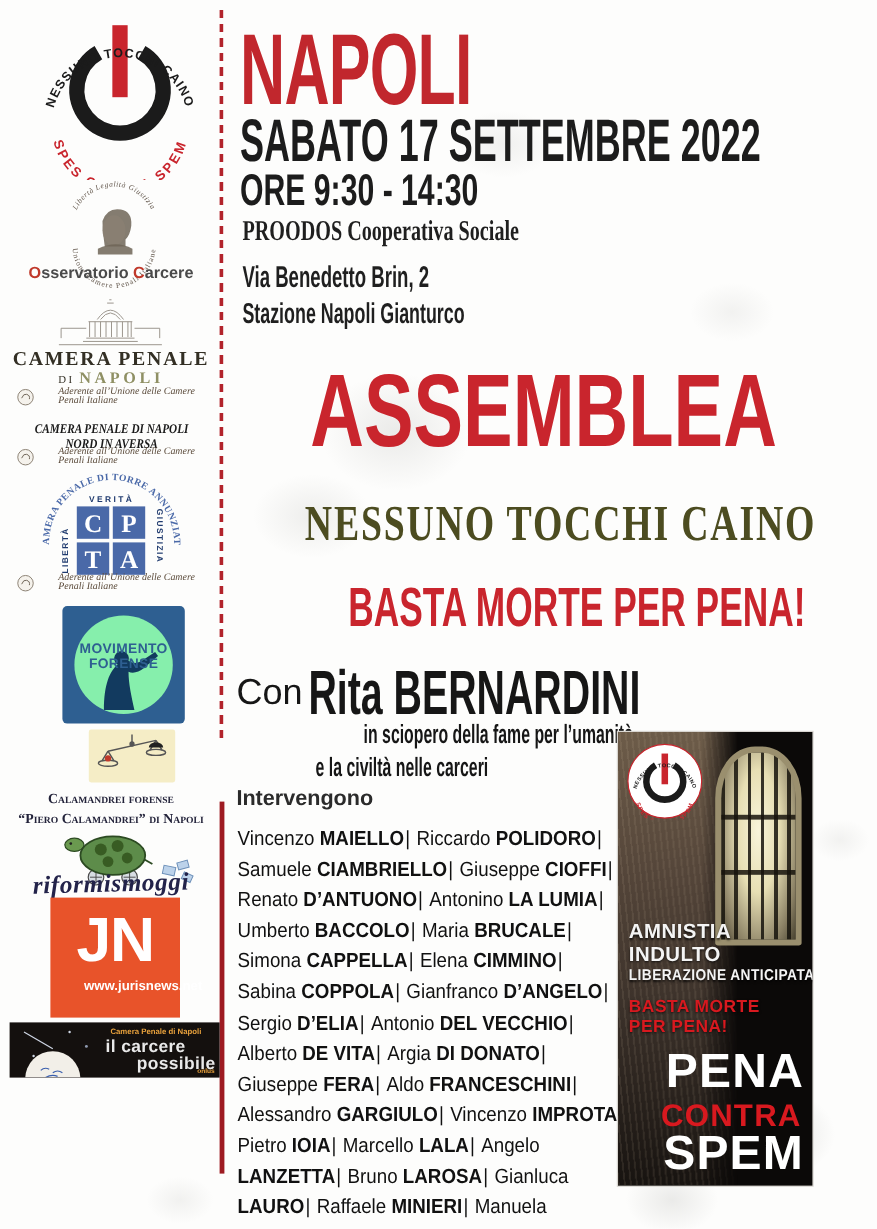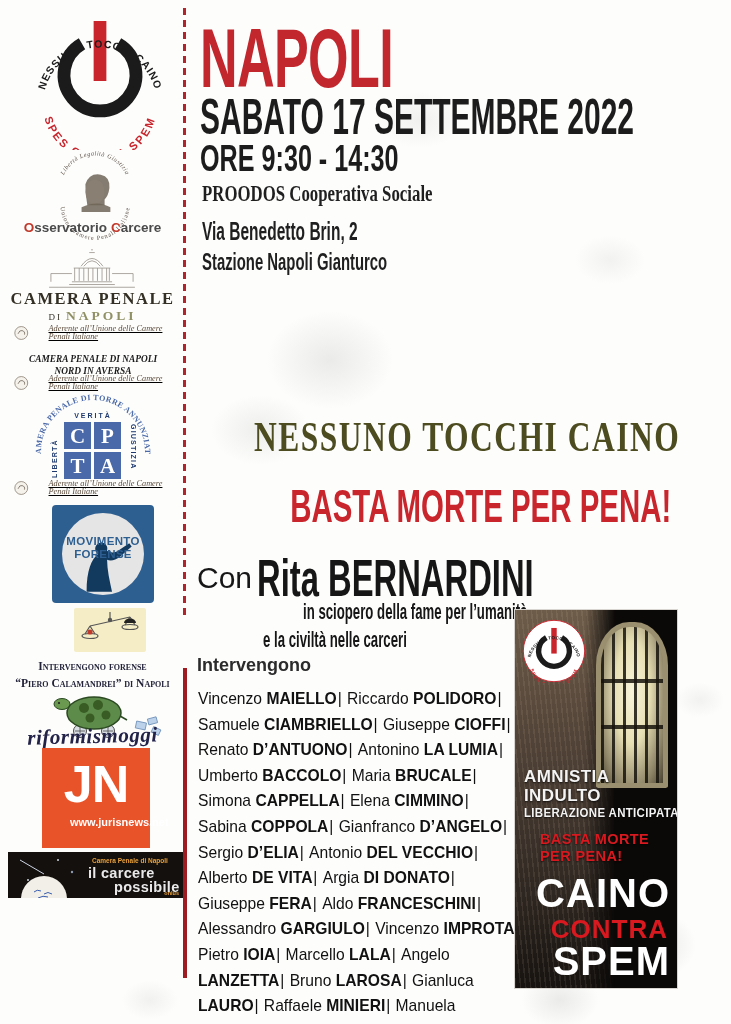--- a/index.html
+++ b/index.html
@@ -26,25 +26,25 @@
   .vline-solid{left:183px;top:668px;width:4px;height:310px;background:#9e1b22;}
 
   
   .sidebar{left:0;top:0;width:185px;height:1024px;z-index:2;}
   .osservatorio{left:0;top:220px;width:185px;text-align:center;font-size:13.5px;font-weight:700;color:#4a4a4a;}
   .osservatorio .red{color:#c0392b;}
   .cpn-name{left:0;top:289px;width:185px;text-align:center;font-family:"Liberation Serif",serif;font-weight:700;color:#332f24;font-size:16.5px;letter-spacing:1.5px;}
   .cpn-sub{left:0;top:306px;width:185px;text-align:center;font-family:"Liberation Serif",serif;color:#332f24;}
   .cpn-sub .di{font-size:9px;letter-spacing:2px;}
   .cpn-sub .nap{font-size:13.5px;color:#8f9064;letter-spacing:3px;font-weight:600;}
-  .aderente{left:14px;width:168px;height:22px;display:flex;align-items:center;gap:20px;text-decoration:underline;}
+  .aderente{left:14px;width:168px;height:22px;display:flex;gap:20px;}
   .aderente .lbl{font-family:"Liberation Serif",serif;font-style:italic;font-size:8.3px;color:#5c4c3c;line-height:1;}
   .aversa{left:2px;top:352px;width:182px;text-align:center;font-family:"Liberation Serif",serif;font-weight:700;font-style:italic;font-size:11px;color:#1a1a1a;}
   .mf{left:52px;top:505px;width:102px;height:98px;background:#2e5f91;border-radius:4px;}
-  .mf .disc{position:absolute;left:10px;top:8px;width:82px;height:82px;border-radius:50%;background:#e5e5e5;overflow:hidden;}
+  .mf .disc{position:absolute;left:10px;top:8px;width:82px;height:82px;border-radius:50%;background:#86efac;overflow:hidden;}
   .mf .txt{position:absolute;left:0;top:22px;width:100%;text-align:center;color:#2e5f91;font-weight:700;font-size:11.5px;line-height:1.15;letter-spacing:.3px;}
   .scales{left:74px;top:608px;width:72px;height:44px;background:#f5edc6;border-radius:2px;}
   .calamandrei{left:0;top:658px;width:185px;text-align:center;font-family:"Liberation Serif",serif;font-weight:700;font-variant:small-caps;font-size:11.5px;color:#23233a;line-height:1.45;}
   .riformismoggi{left:0;top:724px;width:185px;text-align:center;font-family:"Liberation Serif",serif;font-style:italic;font-weight:700;font-size:21px;color:#23234a;transform:rotate(-1.5deg);letter-spacing:.5px;}
   .jn{left:42px;top:748px;width:108px;height:100px;background:#e8532a;text-align:center;}
   .jn .init{color:#fff;font-weight:700;font-size:52px;line-height:1;margin-top:10px;letter-spacing:-1px;}
   .jn .url{color:#fff;font-weight:700;font-size:11px;margin-top:6px;padding-left:28px;}
   .banner{left:8px;top:852px;width:175px;height:46px;background:#14100e;overflow:hidden;}
   .banner .small{position:absolute;left:84px;top:5px;font-size:6.5px;font-weight:700;color:#e8a13c;}
   .banner .l1{position:absolute;left:80px;top:13px;font-size:14.5px;font-weight:700;color:#e9e9e9;letter-spacing:.3px;}
@@ -82,21 +82,21 @@
   .pwindow{position:absolute;right:9px;top:12px;width:62px;height:156px;
     border:5px solid #9a8f6e;border-radius:46% 46% 4px 4px / 26% 26% 2px 2px;
     background:radial-gradient(at 50% 42%,#f8f4da 0%,#e7dfb4 40%,#8a8064 78%,#47412f 100%);overflow:hidden;}
   .pwindow::before{content:"";position:absolute;inset:0;background:repeating-linear-gradient(90deg,rgba(22,19,12,.85) 0 3px,transparent 3px 11px);}
   .pwindow::after{content:"";position:absolute;left:0;right:0;top:52px;height:4px;background:rgba(22,19,12,.85);box-shadow:0 46px 0 rgba(22,19,12,.85);}
   .plogo{position:absolute;left:7px;top:9px;width:64px;height:64px;}
   .pwhite{font-weight:700;color:#f4f4f4;position:absolute;left:9px;line-height:1;letter-spacing:.4px;text-shadow:0 1px 2px rgba(0,0,0,.8);}
   .pl1{top:158px;font-size:17px;}
   .pl2{top:177px;font-size:17px;}
   .pl3{top:196px;font-size:13px;}
-  .pred{font-weight:700;color:#d8191f;position:absolute;left:9px;line-height:1;letter-spacing:.4px;text-shadow:0 1px 2px rgba(0,0,0,.7);margin-left:16px;}
+  .pred{font-weight:700;color:#d8191f;position:absolute;left:9px;line-height:1;letter-spacing:.4px;text-shadow:0 1px 2px rgba(0,0,0,.7);}
   .pr1{top:222px;font-size:14.5px;}
   .pr2{top:239px;font-size:14.5px;}
   .pspes{position:absolute;right:7px;top:263px;font-weight:700;font-size:40px;color:#fff;line-height:1;letter-spacing:1px;}
   .pcontra{position:absolute;right:9px;top:306px;font-weight:700;font-size:26px;color:#d8191f;line-height:1;letter-spacing:1px;}
   .pspem{position:absolute;right:7px;top:331px;font-weight:700;font-size:40px;color:#fff;line-height:1;letter-spacing:1px;}
 </style>
 </head>
 <body>
 
 <svg width="0" height="0" style="position:absolute" aria-hidden="true">
@@ -234,21 +234,21 @@
         <path d="M16,18 l-5,8 M16,18 l5,8"></path>
           <ellipse cx="16" cy="28" rx="8" ry="2.5"></ellipse>
         <circle cx="16" cy="24" r="2.6" fill="#c0392b" stroke="none"></circle>
         <path d="M56,9 l-5,8 M56,9 l5,8"></path>
           <ellipse cx="56" cy="19" rx="8" ry="2.5"></ellipse>
         <path d="M50,15 a6,4.5 0 1 1 12,0 z" fill="#222" stroke="none"></path>
       </svg>
     </div>
 
     <div class="abs calamandrei">
-      <div>Intervengono forense</div>
+      <div>Calamandrei forense</div>
       <div>“Piero Calamandrei” di Napoli</div>
     </div>
 
     <svg class="abs" style="left:48px;top:688px" width="120" height="52" viewBox="0 0 120 52">
       <g fill="#bcd2ea" stroke="#6c8fb8" stroke-width=".8">
         <rect x="88" y="34" width="10" height="7" transform="rotate(12 93 37)"></rect>
         <rect x="100" y="30" width="9" height="6" transform="rotate(-15 104 33)"></rect>
         <rect x="104" y="40" width="8" height="6" transform="rotate(25 108 43)"></rect>
       </g>
       <g fill="#d8dde3" stroke="#4a4a4a" stroke-width="1">
@@ -307,20 +307,23 @@
   <div class="abs venue nowrap">
     <span class="sx" style="transform:scaleX(.7)">PROODOS Cooperativa Sociale</span>
   </div>
   <div class="abs addr1 nowrap">
     <span class="sx" style="transform:scaleX(.62)">Via Benedetto Brin, 2</span>
   </div>
   <div class="abs addr2 nowrap">
     <span class="sx" style="transform:scaleX(.62)">Stazione Napoli Gianturco</span>
   </div>
 
+  <div class="abs ctrline title nowrap">
+    <span class="sxc" style="transform:scaleX(.72)">ASSEMBLEA</span>
+  </div>
   <div class="abs ctrline subtitle nowrap">
     <span class="sxc" style="transform:scaleX(.75)">NESSUNO TOCCHI CAINO</span>
   </div>
   <div class="abs ctrline slogan nowrap">
     <span class="sxc" style="transform:scaleX(.64)">BASTA MORTE PER PENA!</span>
   </div>
 
   <div class="abs conline">
     <span class="con">Con</span>
     <span class="guest"><span class="sx" style="transform:scaleX(.63)">Rita BERNARDINI</span></span>
@@ -344,18 +347,18 @@
           <use href="#ntcdef"></use>
         </g>
     </svg>
     <div class="pwhite pl1">AMNISTIA</div>
     <div class="pwhite pl2">INDULTO</div>
     <div class="pwhite pl3 nowrap">
       <span class="sx" style="transform:scaleX(.88)">LIBERAZIONE ANTICIPATA</span>
     </div>
     <div class="pred pr1">BASTA MORTE</div>
     <div class="pred pr2">PER PENA!</div>
-    <div class="pspes">CAINO</div>
+    <div class="pspes">PENA</div>
     <div class="pcontra">CONTRA</div>
     <div class="pspem">SPEM</div>
   </div>
 
 </div>
 
 </body></html>

